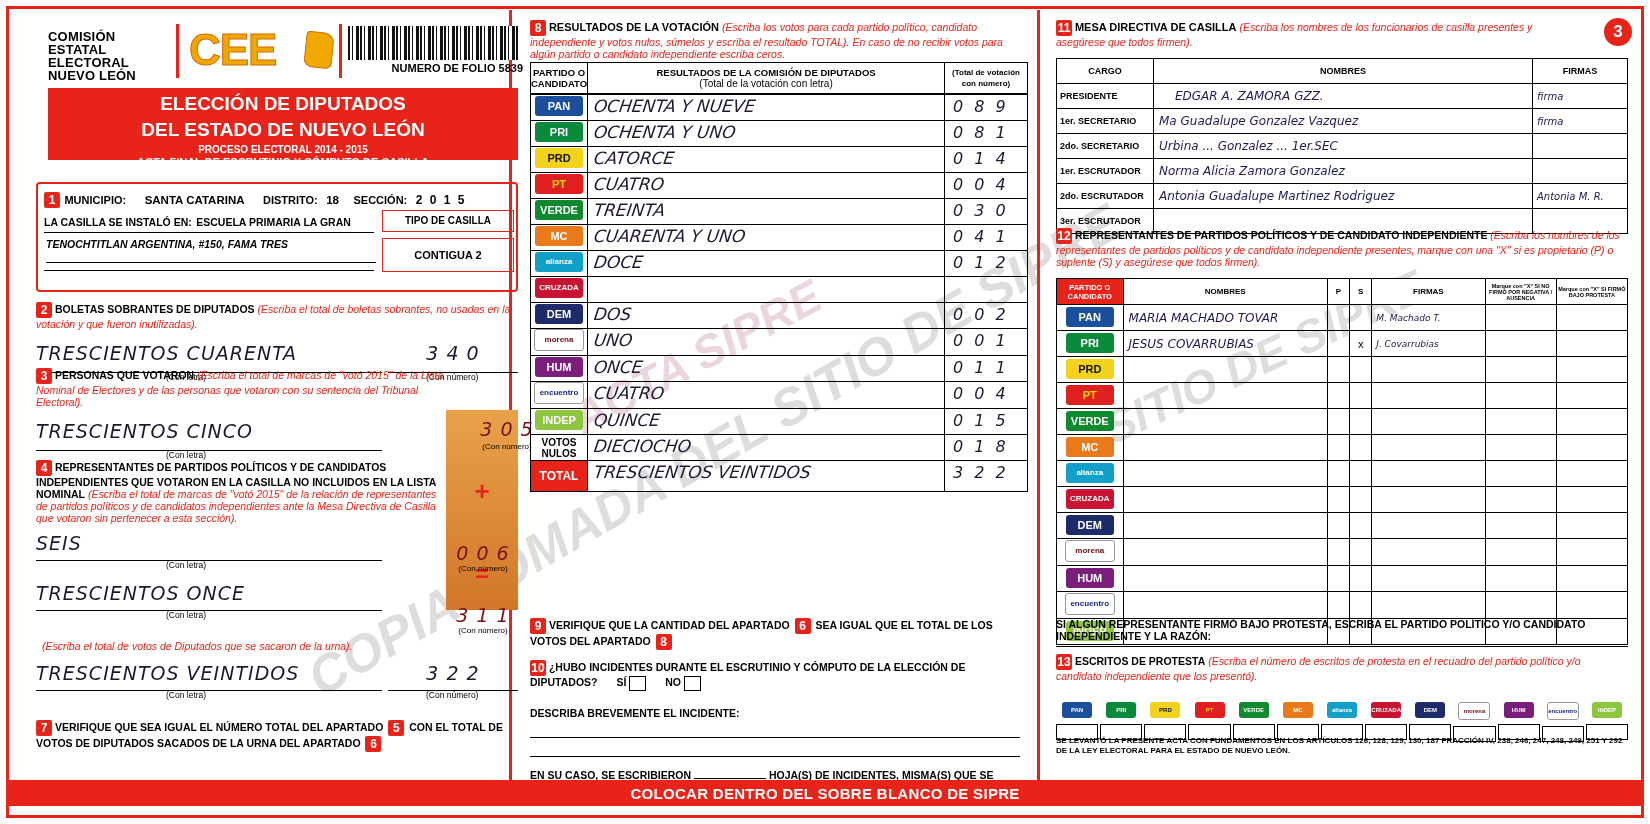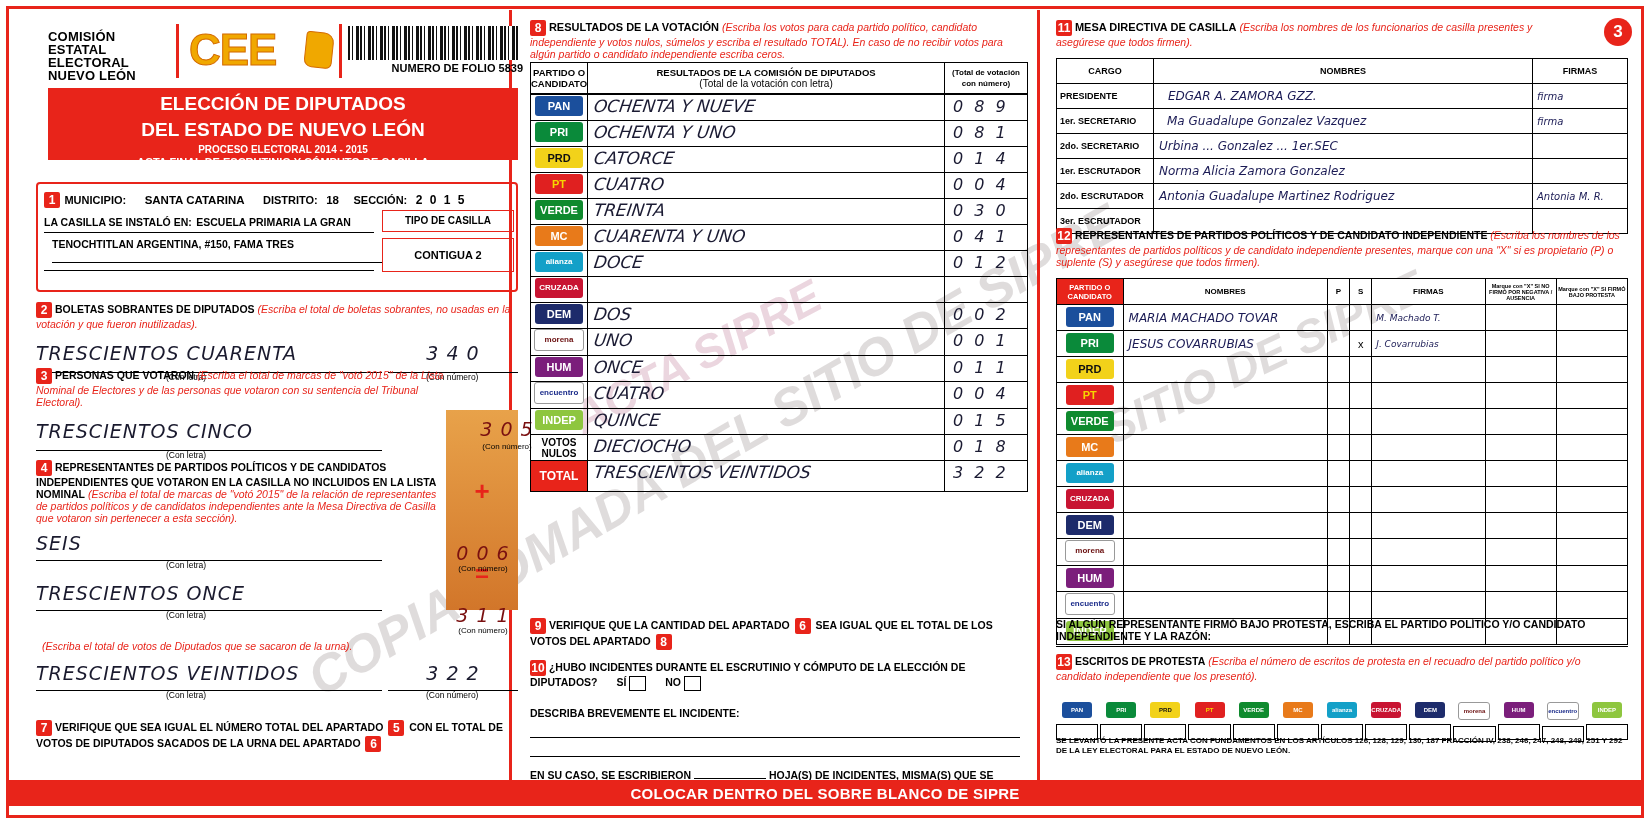--- a/index.html
+++ b/index.html
@@ -121,21 +121,21 @@
         <span class="bold" style="font-size:11.5px;margin-left:14px;">SANTA CATARINA</span>
         <span class="bold" style="font-size:11px;margin-left:14px;">DISTRITO:</span>
         <span class="bold" style="font-size:11.5px;margin-left:4px;">18</span>
         <span class="bold" style="font-size:11px;margin-left:10px;">SECCIÓN:</span>
         <span class="bold" style="font-size:12px;margin-left:4px;letter-spacing:2px;">2 0 1 5</span>
       </div>
       <div style="position:absolute;left:6px;top:28px;width:330px;border-bottom:1px solid #000;padding-bottom:2px;">
         <span class="bold" style="font-size:10.5px;">LA CASILLA SE INSTALÓ EN:</span>
         <span class="bold" style="font-size:10.5px;">ESCUELA PRIMARIA LA GRAN</span>
       </div>
-      <div style="position:absolute;left:14px;top:50px;width:330px;border-bottom:1px solid #000;padding-bottom:10px;">
+      <div style="position:absolute;left:8px;top:50px;width:330px;border-bottom:1px solid #000;padding-bottom:10px;font-style:italic;">
         <span class="bold" style="font-size:10.5px;">TENOCHTITLAN ARGENTINA, #150, FAMA TRES</span>
       </div>
       <div style="position:absolute;left:6px;top:72px;width:330px;border-bottom:1px solid #000;height:14px;"></div>
 
       <div class="box" style="left:344px;top:26px;width:132px;height:22px;border:1.5px solid #e8241a;text-align:center;line-height:20px;font-size:10px;font-weight:bold;">TIPO DE CASILLA</div>
       <div class="box" style="left:344px;top:54px;width:132px;height:34px;border:1.5px solid #e8241a;text-align:center;line-height:32px;font-size:11px;font-weight:bold;">CONTIGUA 2</div>
     </div>
 
     <div class="box" style="left:24px;top:292px;width:482px;">
       <div class="lbl">
@@ -438,26 +438,26 @@
     <div style="position:absolute;left:8px;top:48px;width:572px;">
       <table class="mesa" id="mesa-table">
           <tbody>
             <tr>
               <td class="mhdr" style="width:92px;">CARGO</td>
               <td class="mhdr">NOMBRES</td>
               <td class="mhdr" style="width:92px;">FIRMAS</td>
             </tr>
             <tr>
               <td class="cargo">PRESIDENTE</td>
-              <td><span style="font-family:'DejaVu Sans',sans-serif;font-style:italic;font-size:12px;color:#1b1b55;padding-left:13px;">EDGAR A. ZAMORA GZZ.</span></td>
+              <td><span style="font-family:'DejaVu Sans',sans-serif;font-style:italic;font-size:12px;color:#1b1b55;padding-left:20px;">EDGAR A. ZAMORA GZZ.</span></td>
               <td><span style="font-family:'DejaVu Sans',sans-serif;font-style:italic;font-size:10px;color:#1b1b55;padding-left:3px;">firma</span></td>
             </tr>
             <tr>
               <td class="cargo">1er. SECRETARIO</td>
-              <td><span style="font-family:'DejaVu Sans',sans-serif;font-style:italic;font-size:12px;color:#1b1b55;padding-left:12px;">Ma Guadalupe Gonzalez Vazquez</span></td>
+              <td><span style="font-family:'DejaVu Sans',sans-serif;font-style:italic;font-size:12px;color:#1b1b55;padding-left:4px;">Ma Guadalupe Gonzalez Vazquez</span></td>
               <td><span style="font-family:'DejaVu Sans',sans-serif;font-style:italic;font-size:10px;color:#1b1b55;padding-left:3px;">firma</span></td>
             </tr>
             <tr>
               <td class="cargo">2do. SECRETARIO</td>
               <td><span style="font-family:'DejaVu Sans',sans-serif;font-style:italic;font-size:12px;color:#1b1b55;padding-left:4px;">Urbina ... Gonzalez ... 1er.SEC</span></td>
               <td><span style="font-family:'DejaVu Sans',sans-serif;font-style:italic;font-size:10px;color:#1b1b55;padding-left:3px;"></span></td>
             </tr>
             <tr>
               <td class="cargo">1er. ESCRUTADOR</td>
               <td><span style="font-family:'DejaVu Sans',sans-serif;font-style:italic;font-size:12px;color:#1b1b55;padding-left:4px;">Norma Alicia Zamora Gonzalez</span></td>

